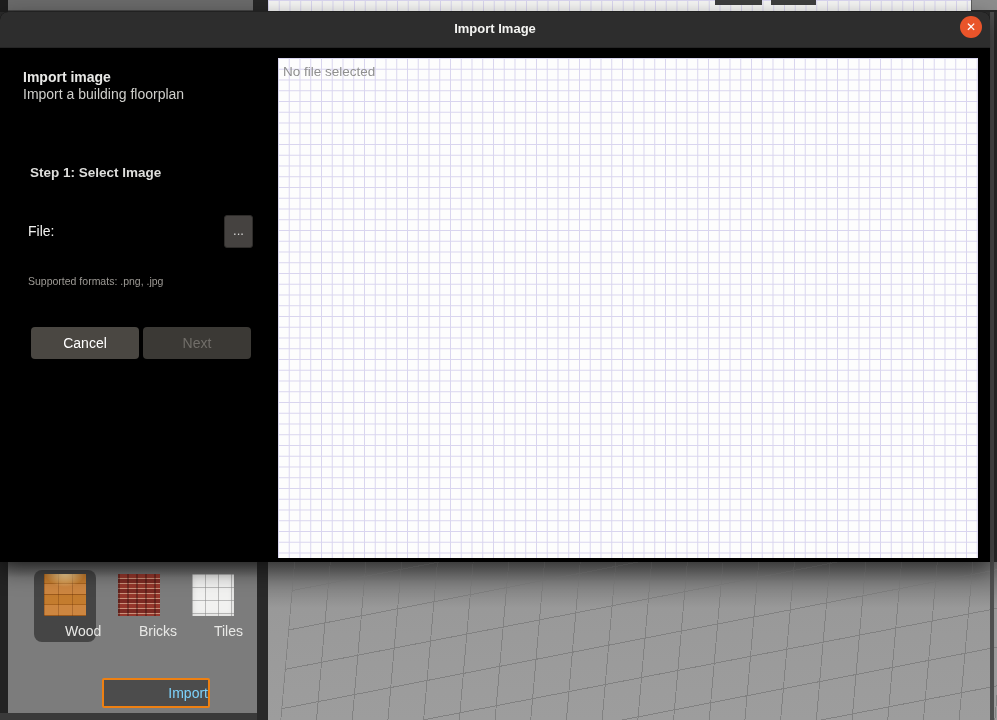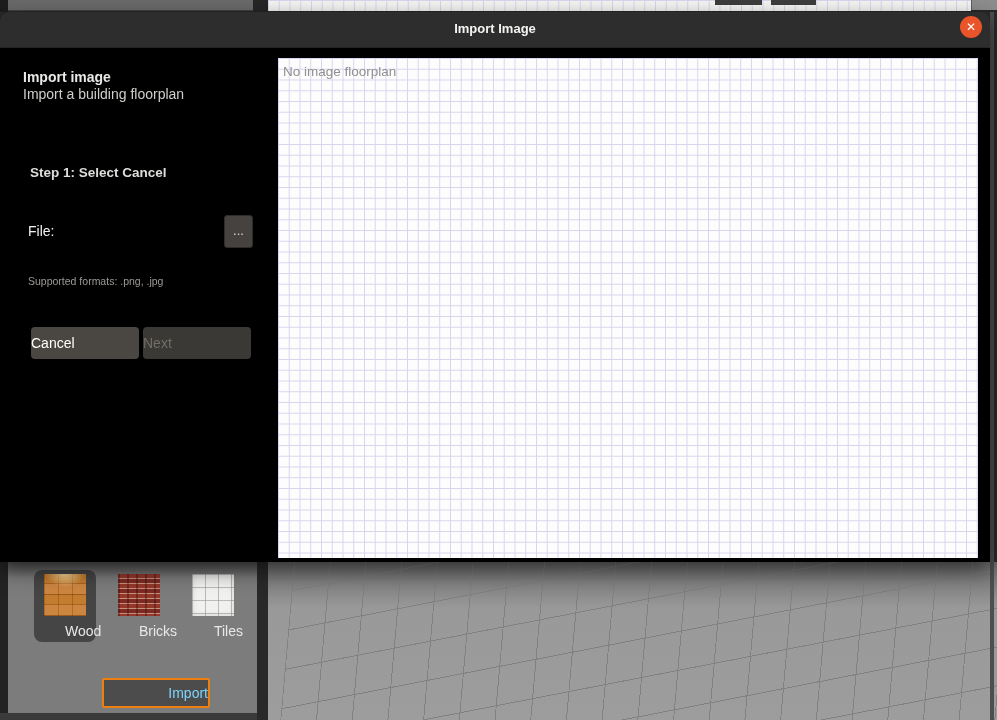--- a/index.html
+++ b/index.html
@@ -108,21 +108,21 @@
   }
   .file-input::placeholder{color:#4b4844;opacity:1;}
   .browse-button{
     position:absolute;left:224px;top:203px;width:27px;height:31px;
     background:#454240;border:1px solid #2e2c2a;border-radius:3px;
     color:#d6d6d4;font-size:13px;text-align:center;line-height:29px;cursor:pointer;
   }
   .formats-note{position:absolute;left:28px;top:263px;font-size:10.5px;color:#9d9a95;}
   .cancel-button,.next-button{
     position:absolute;top:315px;width:108px;height:32px;border-radius:4px;
-    font-size:14px;line-height:32px;cursor:pointer;
+    font-size:14px;text-align:center;line-height:32px;cursor:pointer;
   }
   .cancel-button{left:31px;background:#4a4742;color:#ffffff;}
   .next-button{left:143px;background:#3b3935;color:#716e69;}
   .preview{
     position:absolute;left:278px;top:46px;width:700px;height:500px;
     background-color:#fdfdfd;
     background-image:linear-gradient(#d9d5ef 1px,transparent 1px),linear-gradient(90deg,#d9d5ef 1px,transparent 1px);
     background-size:10.75px 10.75px;
   }
   .preview-text{position:absolute;left:5px;top:6px;font-size:13.5px;color:#8f8f8f;}
@@ -173,28 +173,28 @@
   <div class="under-right"></div>
 
   <div class="dialog">
     <div class="titlebar">
       <div class="dialog-title">Import Image</div>
       <div class="close-button">✕</div>
     </div>
 
     <div class="heading">Import image</div>
     <div class="subheading">Import a building floorplan</div>
-    <div class="step-title">Step 1: Select Cancel</div>
+    <div class="step-title">Step 1: Select Image</div>
 
     <label class="file-label">File:</label>
     <div class="browse-button">...</div>
 
     <div class="formats-note">Supported formats: .png, .jpg</div>
 
     <div class="cancel-button">Cancel</div>
     <div class="next-button">Next</div>
 
     <div class="preview">
-      <div class="preview-text">No image floorplan</div>
+      <div class="preview-text">No file selected</div>
     </div>
   </div>
 
 </div>
 
 </body></html>

